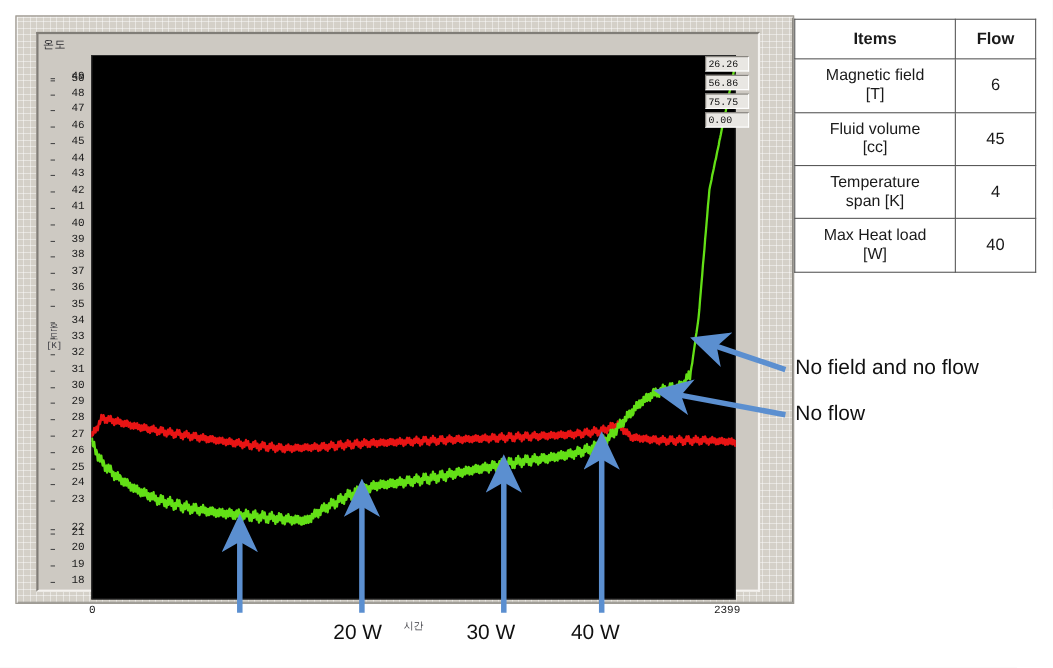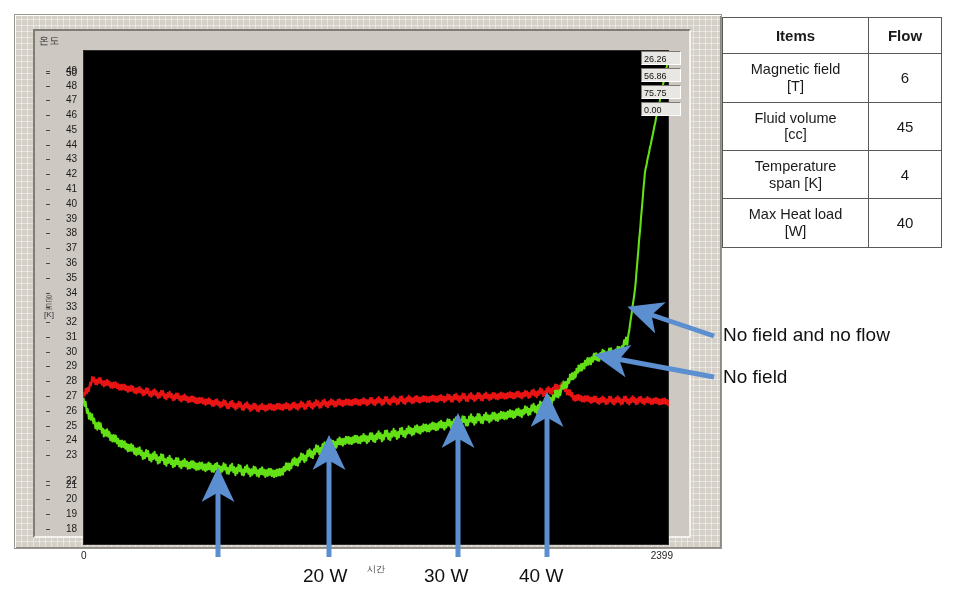--- a/index.html
+++ b/index.html
@@ -6,21 +6,21 @@
   body{width:957px;height:607px;position:relative;overflow:hidden;
        font-family:"Liberation Sans","DejaVu Sans",sans-serif;}
 
   
   #lv-panel{position:absolute;left:14px;top:14px;width:706px;height:533px;
       background:#d4d0c8;
       background-image:
         repeating-linear-gradient(0deg,rgba(255,255,255,.45) 0 1px,rgba(0,0,0,0) 1px 6px),
         repeating-linear-gradient(90deg,rgba(255,255,255,.45) 0 1px,rgba(0,0,0,0) 1px 6px);
       border:1px solid #9a968f;
-      box-shadow:inset 1px 1px 0 #ffffff, inset -1px -1px 0 #8d8a84;}
+      box-shadow:inset 1px 1px 0 #ffffff, inset -1px -1px 0 #8d8a84;font-family:Liberation Mono, monospace;}
 
   
   #graph-wrap{position:absolute;left:18px;top:14px;width:654px;height:505px;
       background:#cdc9c2;
       border-top:2px solid #807d77;border-left:2px solid #807d77;
       border-right:2px solid #f4f2ef;border-bottom:2px solid #f4f2ef;}
 
   #y-axis-title{position:absolute;left:4px;top:3px;font-size:10px;color:#26262a;
       letter-spacing:.5px;}
   #y-axis-unit{position:absolute;left:7px;top:264px;font-size:8px;color:#33333a;
@@ -181,18 +181,18 @@
     <line x1="218" y1="557" x2="218" y2="474" stroke="#5b8fd0" stroke-width="5" marker-end="url(#ah)"></line>
     <line x1="329" y1="557" x2="329" y2="442" stroke="#5b8fd0" stroke-width="5" marker-end="url(#ah)"></line>
     <line x1="458" y1="557" x2="458" y2="420" stroke="#5b8fd0" stroke-width="5" marker-end="url(#ah)"></line>
     <line x1="547" y1="557" x2="547" y2="399" stroke="#5b8fd0" stroke-width="5" marker-end="url(#ah)"></line>
 
     <line x1="714" y1="336" x2="634" y2="309" stroke="#5b8fd0" stroke-width="5" marker-end="url(#ah)"></line>
     <line x1="714" y1="377" x2="601" y2="356" stroke="#5b8fd0" stroke-width="5" marker-end="url(#ah)"></line>
   </svg>
 
   <div class="ann-text" style="left:723px;top:324px">No field and no flow</div>
-  <div class="ann-text" style="left:723px;top:366px">No field</div>
+  <div class="ann-text" style="left:723px;top:366px">No flow</div>
 
   <div class="ann-text" style="left:303px;top:565px">20 W</div>
   <div class="ann-text" style="left:424px;top:565px">30 W</div>
   <div class="ann-text" style="left:519px;top:565px">40 W</div>
 </div>
 
 </body></html>

